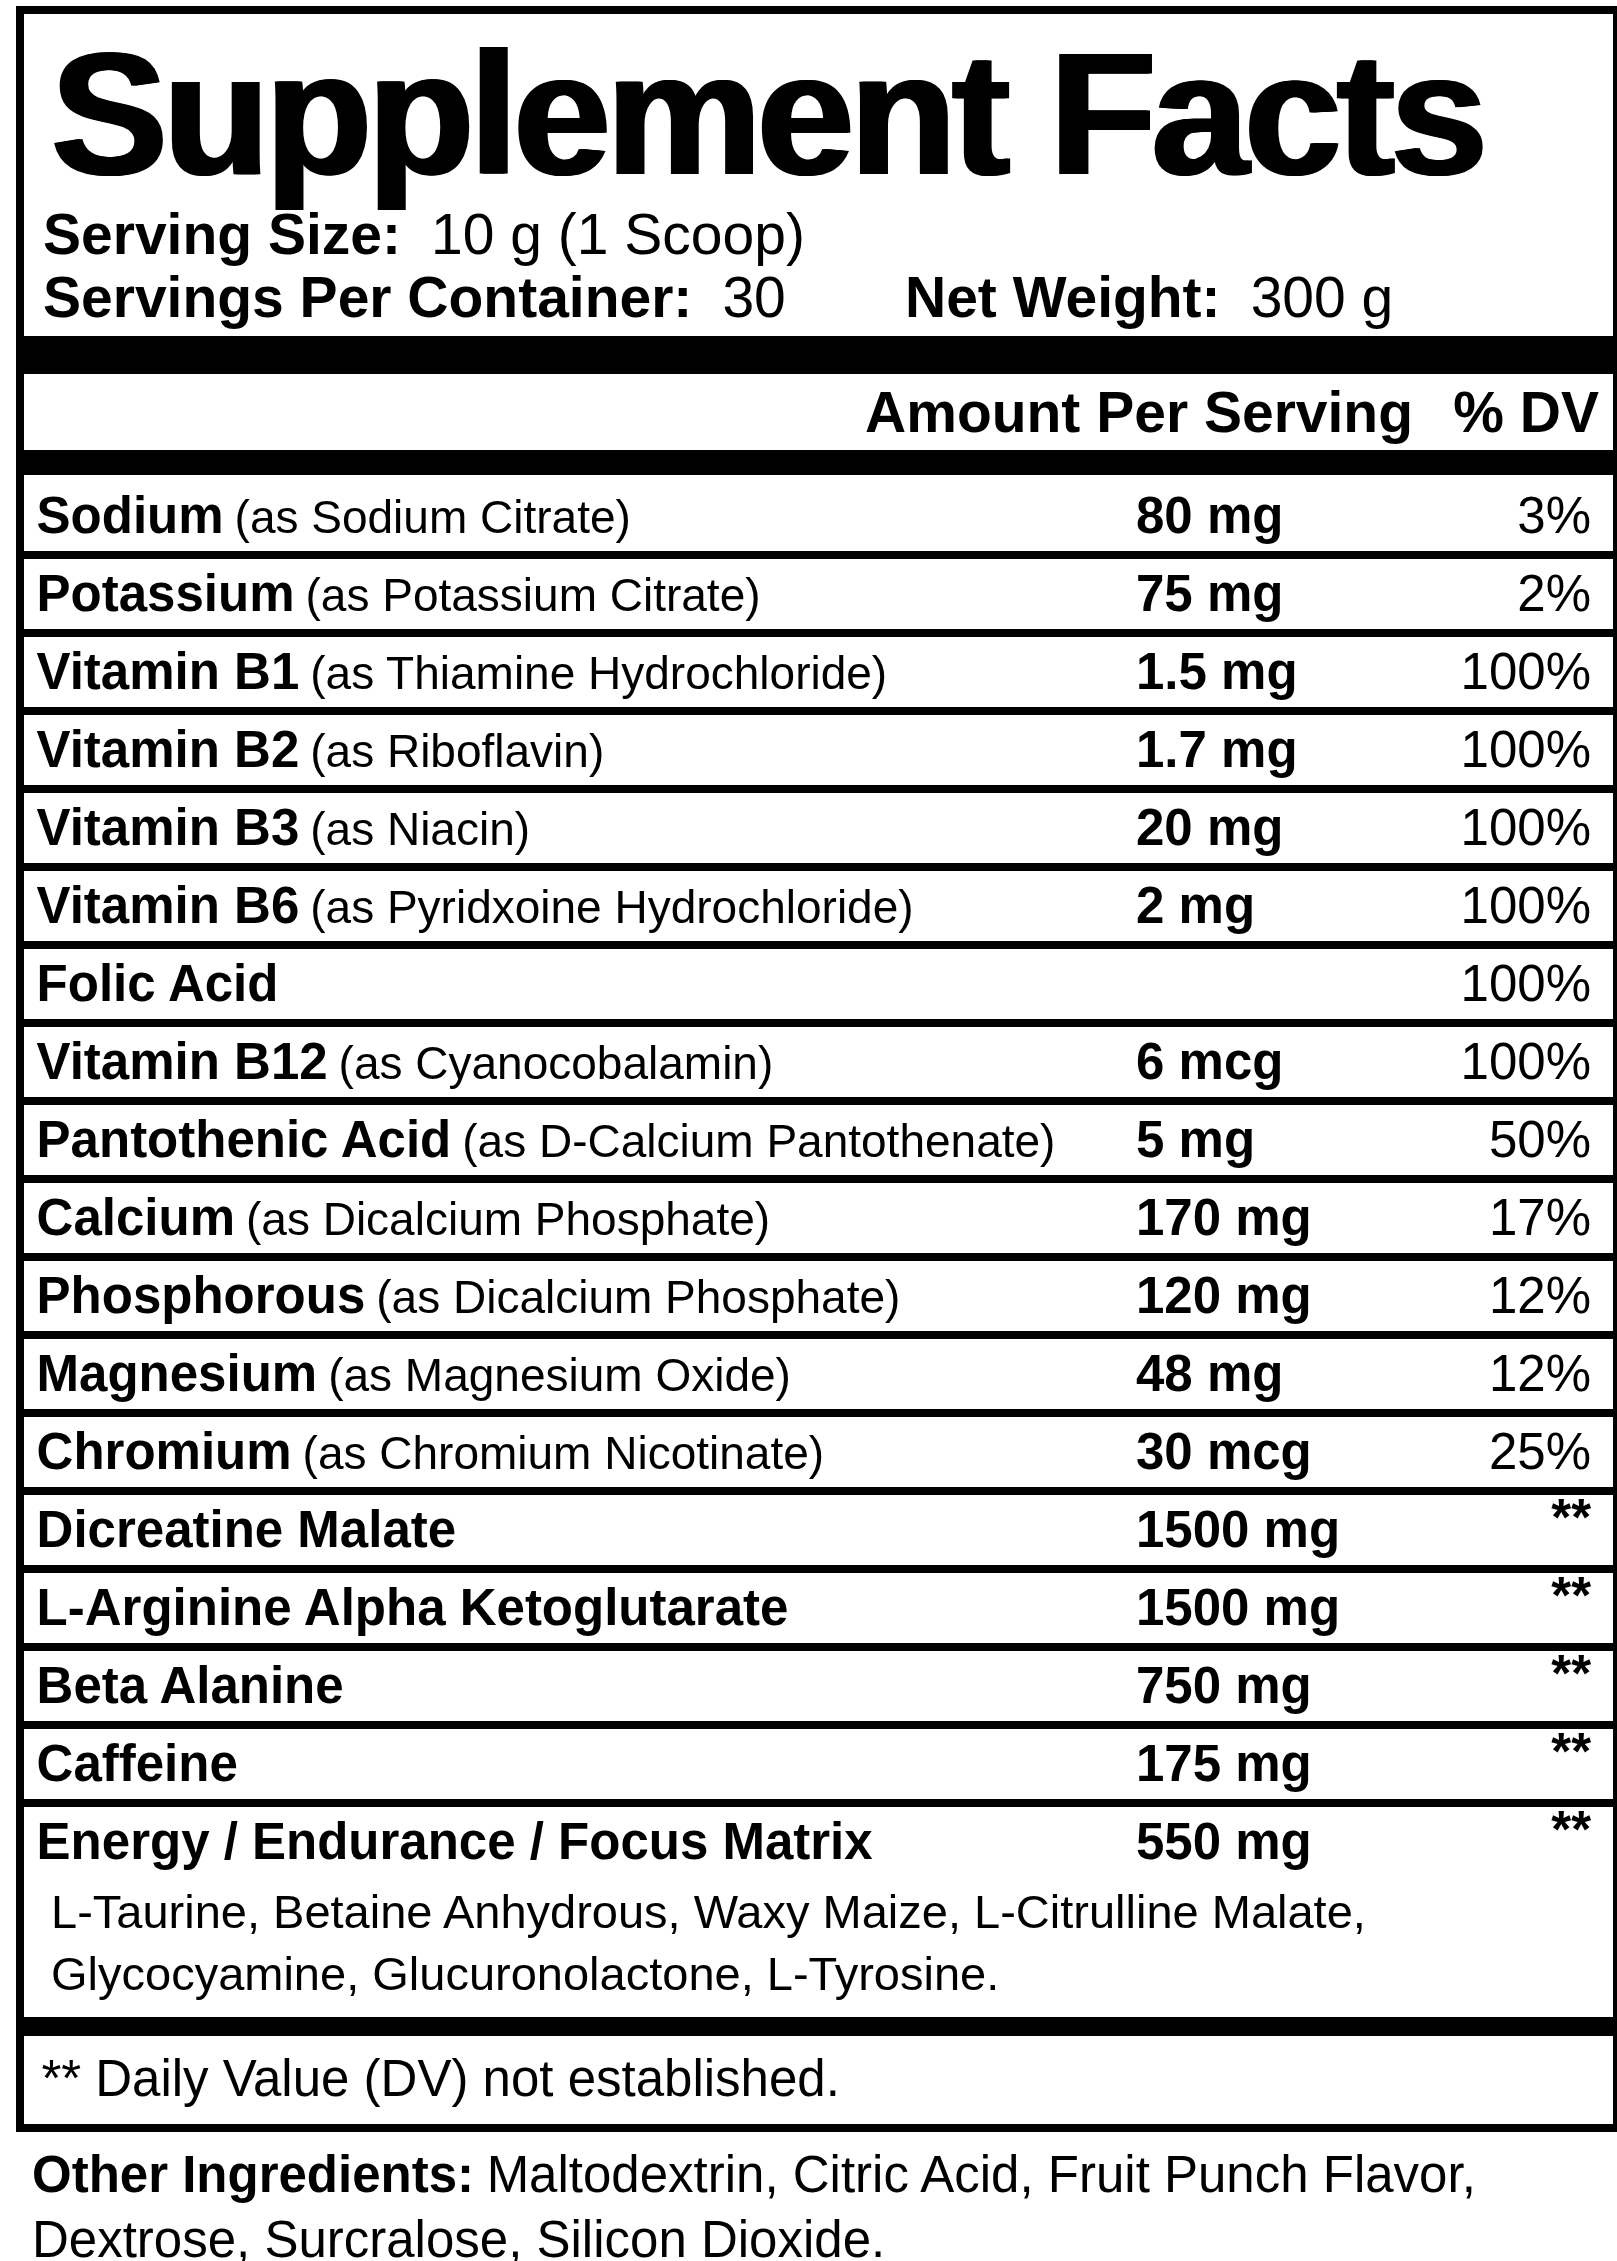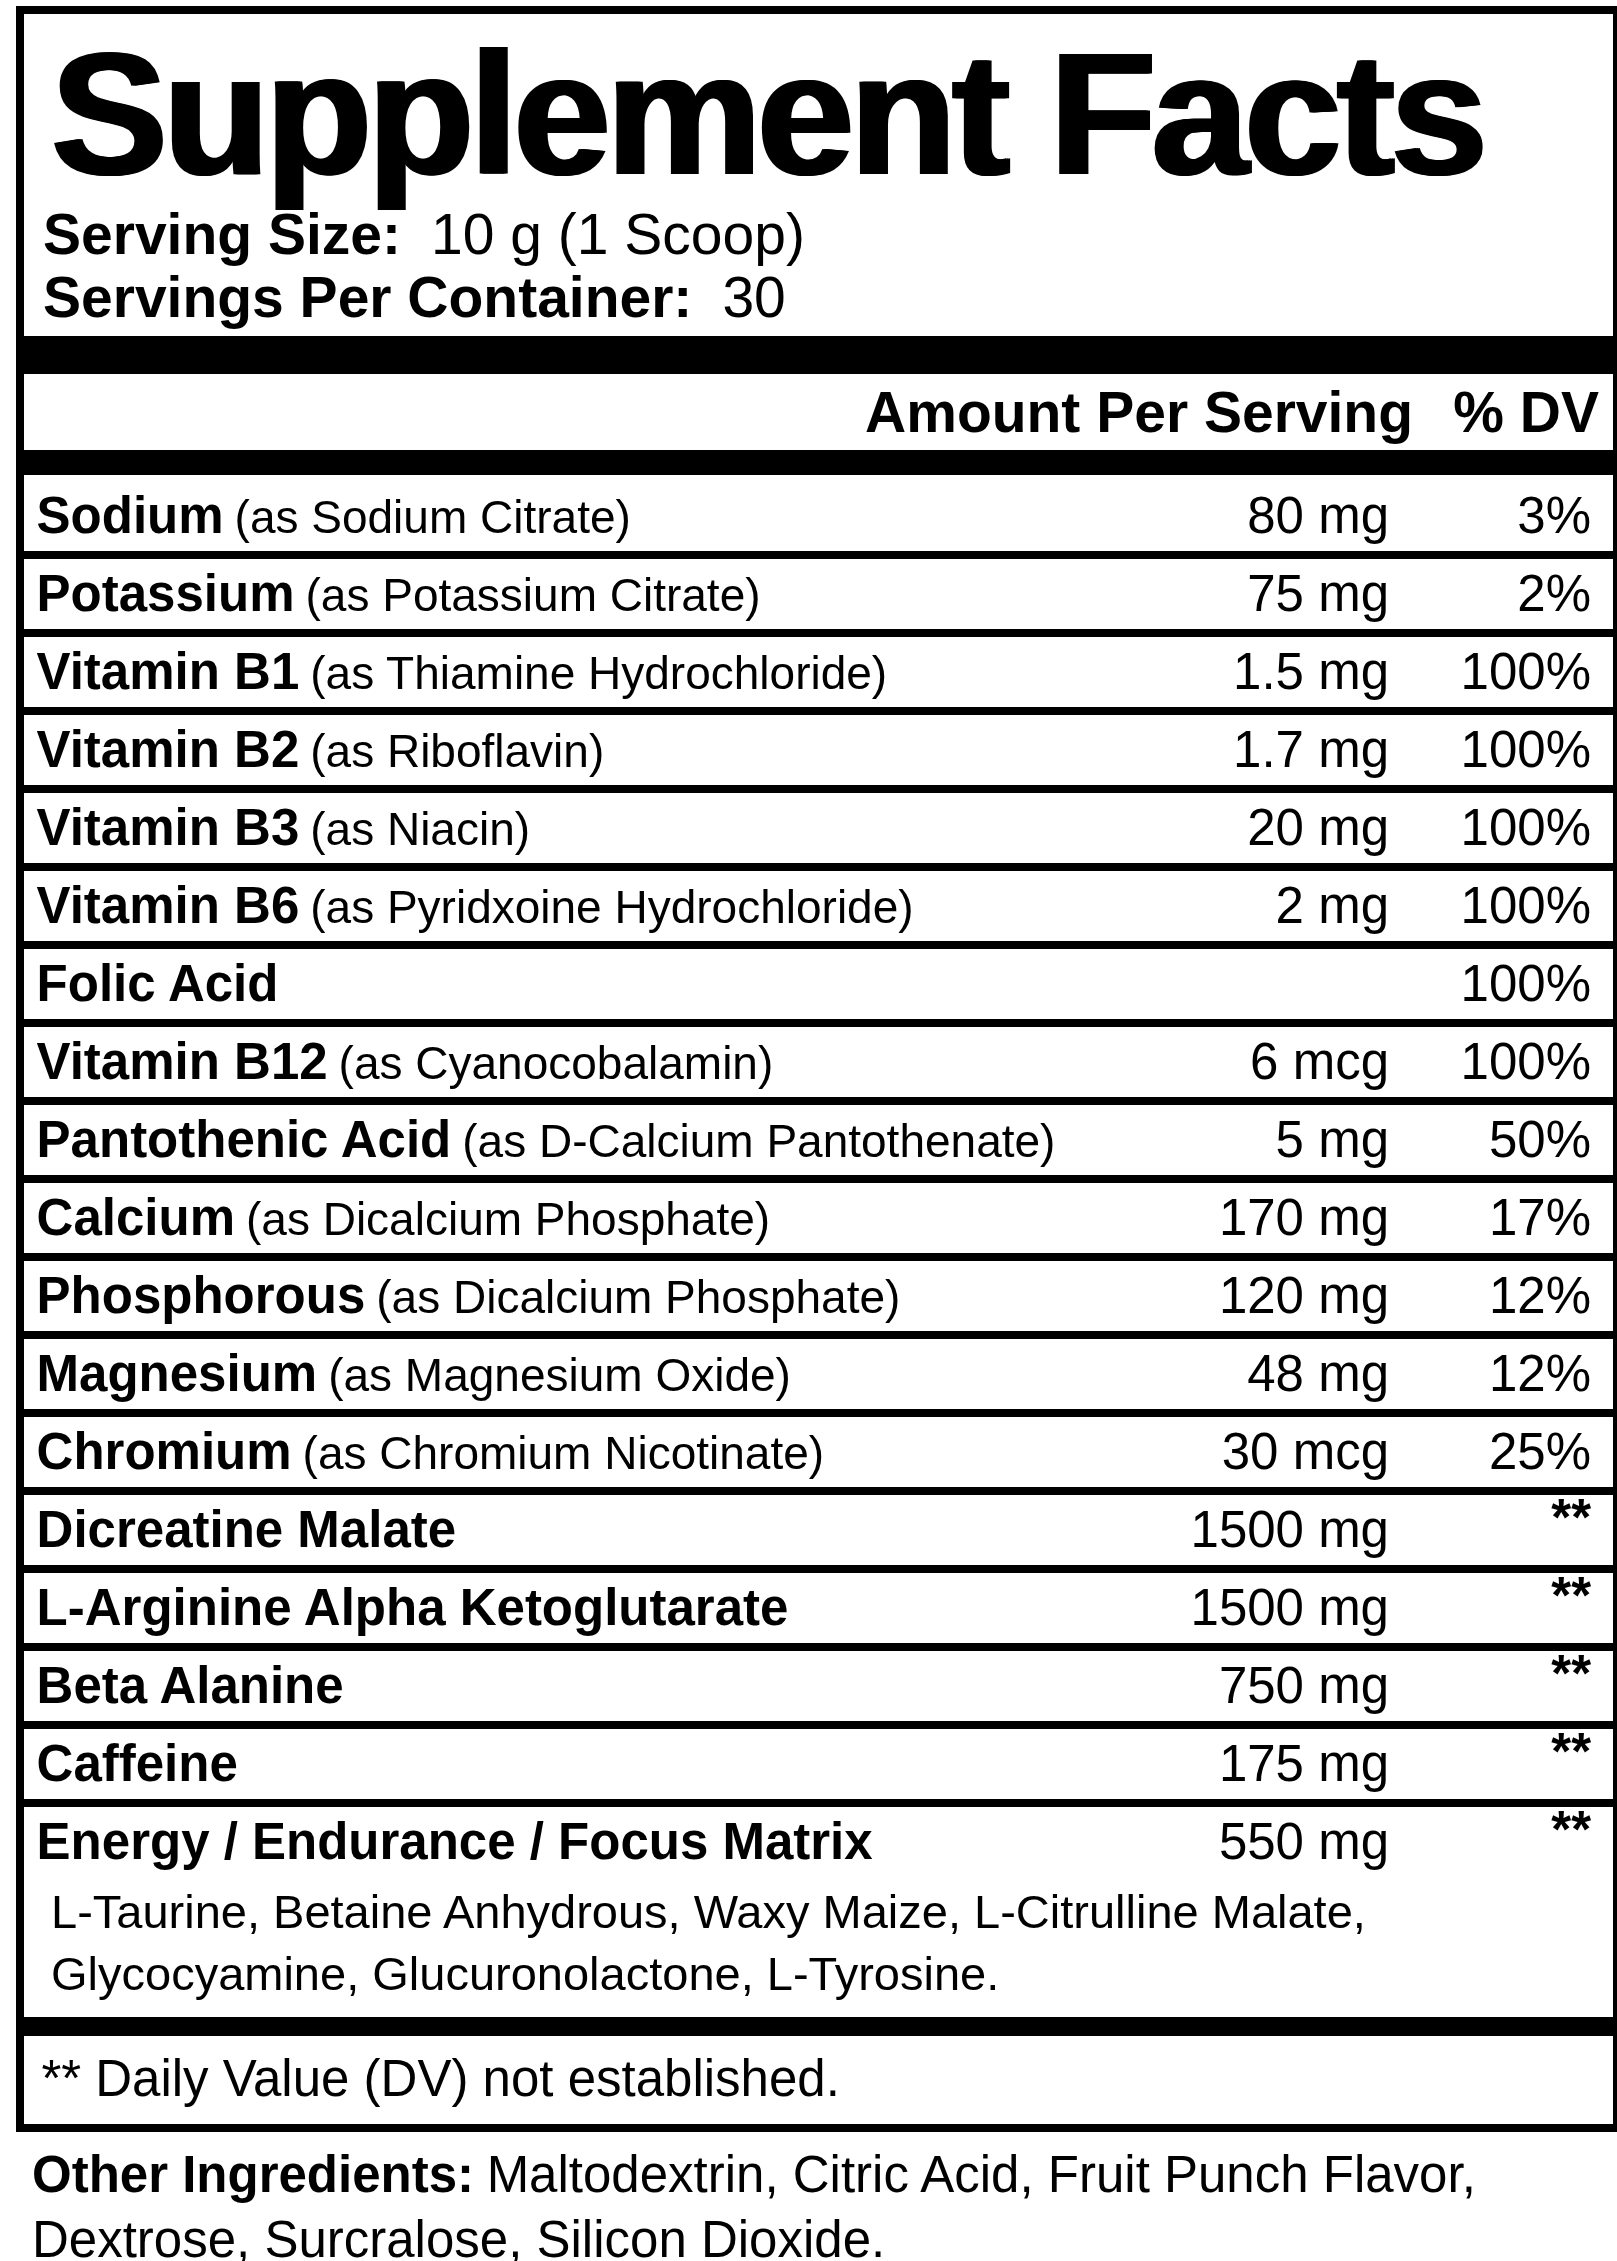--- a/index.html
+++ b/index.html
@@ -53,21 +53,21 @@
   .row{
     display:flex;align-items:center;
     height:70px;
     border-bottom:8px solid #000;
     font-size:51px;
   }
   .row:last-child{border-bottom:none;}
   .c-name{flex:1;padding-left:12.6px;white-space:nowrap;overflow:hidden;}
   .c-name .nm{font-weight:700;}
   .c-name .dt{font-weight:400;font-size:46px;margin-left:11px;}
-  .c-amt{width:253px;padding-right:16px;text-align:right;white-space:nowrap;font-weight:400;}
+  .c-amt{width:253px;padding-right:16px;white-space:nowrap;font-weight:700;}
   .c-dv{width:186px;padding-right:22px;text-align:right;white-space:nowrap;font-weight:400;}
   .c-dv.est{font-weight:700;position:relative;top:-12.6px;}
   .matrix-ing{
     margin-top:4px;
     padding-left:27px;
     width:1406px;
     font-size:47px;
     line-height:62px;
     font-weight:400;
   }
@@ -95,20 +95,24 @@
     <div class="title">Supplement Facts</div>
 
     <div class="serving-line">
       <span class="lbl">Serving Size:</span>
       <span class="val">10 g (1 Scoop)</span>
     </div>
 
     <div class="serving-line line2">
       <span class="lbl">Servings Per Container:</span>
       <span class="val">30</span>
+      <span class="net-weight">
+        <span class="lbl">Net Weight:</span>
+        <span class="val">300 g</span>
+      </span>
     </div>
 
     <div class="bar bar1"></div>
 
     <div class="hdr-row">
       <div class="hdr-spacer"></div>
       <div class="hdr-amt">Amount Per Serving</div>
       <div class="hdr-dv">% DV</div>
     </div>
 

